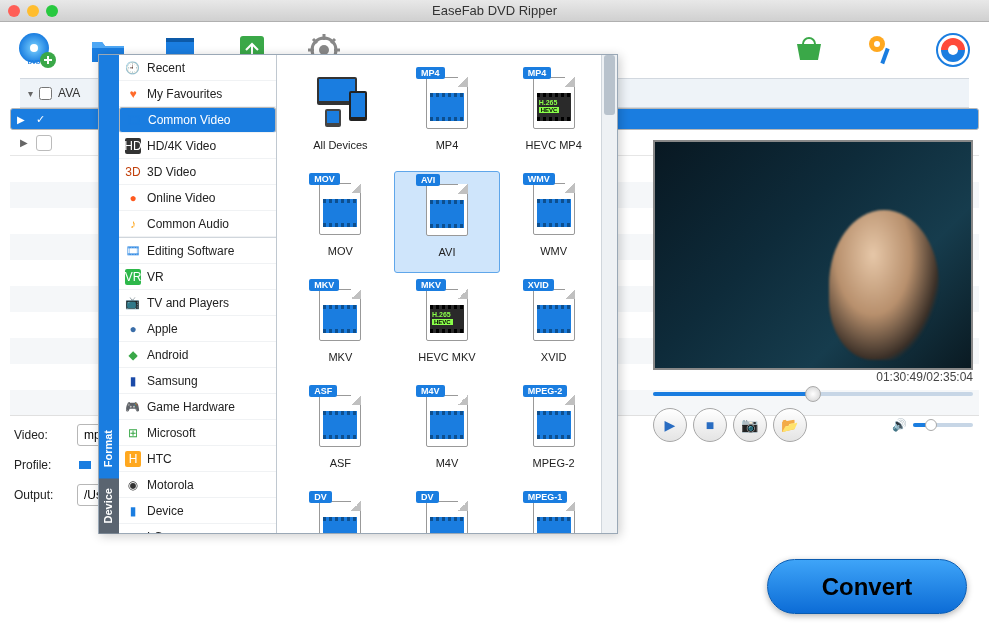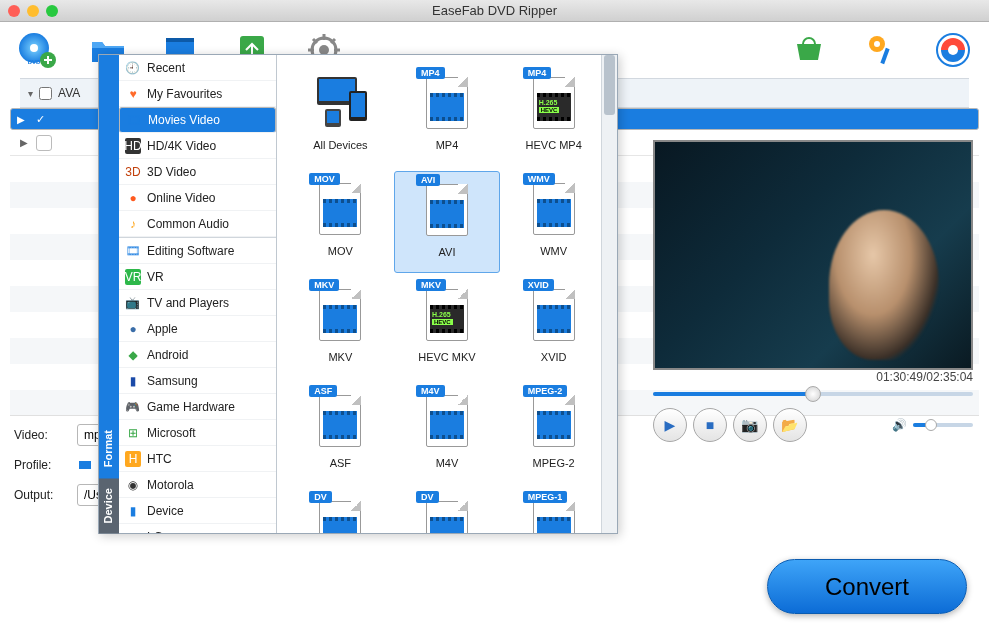--- a/index.html
+++ b/index.html
@@ -51,21 +51,21 @@
 .scrub .fill { position: absolute; left: 0; top: 0; height: 100%; width: 50%; background: #1a7de0; border-radius: 2px; }
 .scrub .knob { position: absolute; left: 50%; top: 50%; width: 16px; height: 16px; background: radial-gradient(#fff,#d0d0d0); border: 1px solid #aaa; border-radius: 50%; transform: translate(-50%,-50%); cursor: pointer; }
 .pctrls { display: flex; gap: 6px; margin-top: 12px; align-items: center; }
 .pbtn { width: 34px; height: 34px; border-radius: 50%; border: 1px solid #a8a8a8; background: linear-gradient(#fff,#e4e4e4); display: flex; align-items: center; justify-content: center; color: #2a6dc2; cursor: pointer; font-size: 14px; }
 .vol { display: flex; align-items: center; gap: 6px; margin-left: auto; }
 .vol-bar { width: 60px; height: 4px; background: #c7d6e6; border-radius: 2px; position: relative; }
 .vol-bar .fill { position: absolute; left: 0; top: 0; height: 100%; width: 30%; background: #1a7de0; border-radius: 2px; }
 .vol-bar .knob { position: absolute; left: 30%; top: 50%; width: 12px; height: 12px; background: #fff; border: 1px solid #aaa; border-radius: 50%; transform: translate(-50%,-50%); }
 
 
-.convert { position: absolute; right: 22px; bottom: 22px; width: 200px; height: 55px; border-radius: 28px; background: linear-gradient(#3ea4f8,#0c6cd6); border: 1px solid #0a5bb0; color: #000; font-size: 24px; font-weight: 400; display: flex; align-items: center; justify-content: center; cursor: pointer; box-shadow: 0 2px 6px rgba(0,0,0,.3); }
+.convert { position: absolute; right: 22px; bottom: 22px; width: 200px; height: 55px; border-radius: 28px; background: linear-gradient(#3ea4f8,#0c6cd6); border: 1px solid #0a5bb0; color: #000; font-size: 24px; font-weight: 700; display: flex; align-items: center; justify-content: center; cursor: pointer; box-shadow: 0 2px 6px rgba(0,0,0,.3); }
 
 
 .format-popup { position: absolute; left: 98px; top: 54px; width: 520px; height: 480px; display: flex; background: #fff; border: 1px solid #9aa8b6; box-shadow: 2px 2px 10px rgba(0,0,0,.2); }
 .fp-tabs { width: 20px; background: #1a7de0; display: flex; flex-direction: column; justify-content: flex-end; }
 .fp-tab { writing-mode: vertical-rl; transform: rotate(180deg); color: #fff; font-size: 11px; font-weight: bold; padding: 10px 3px; text-align: center; cursor: pointer; }
 .fp-tab.dev { background: #5a6470; }
 .fp-cats { width: 158px; border-right: 1px solid #c0c8d0; overflow-y: auto; }
 .cat { height: 26px; display: flex; align-items: center; gap: 6px; padding: 0 6px; font-size: 12px; color: #222; cursor: pointer; border-bottom: 1px solid #f0f2f4; }
 .cat.sel { background: #1a7de0; color: #fff; }
 .cat.hr { height: 1px; background: #d0d6dc; padding: 0; border: none; }
@@ -252,21 +252,21 @@
       <div class="cat">
         <span class="ic ic-clock">🕘</span>
         <span>Recent</span>
       </div>
       <div class="cat">
         <span class="ic ic-heart">♥</span>
         <span>My Favourites</span>
       </div>
       <div class="cat sel">
         <span class="ic ic-film">🎞</span>
-        <span>Movies Video</span>
+        <span>Common Video</span>
       </div>
       <div class="cat">
         <span class="ic ic-hd">HD</span>
         <span>HD/4K Video</span>
       </div>
       <div class="cat">
         <span class="ic ic-3d">3D</span>
         <span>3D Video</span>
       </div>
       <div class="cat">

